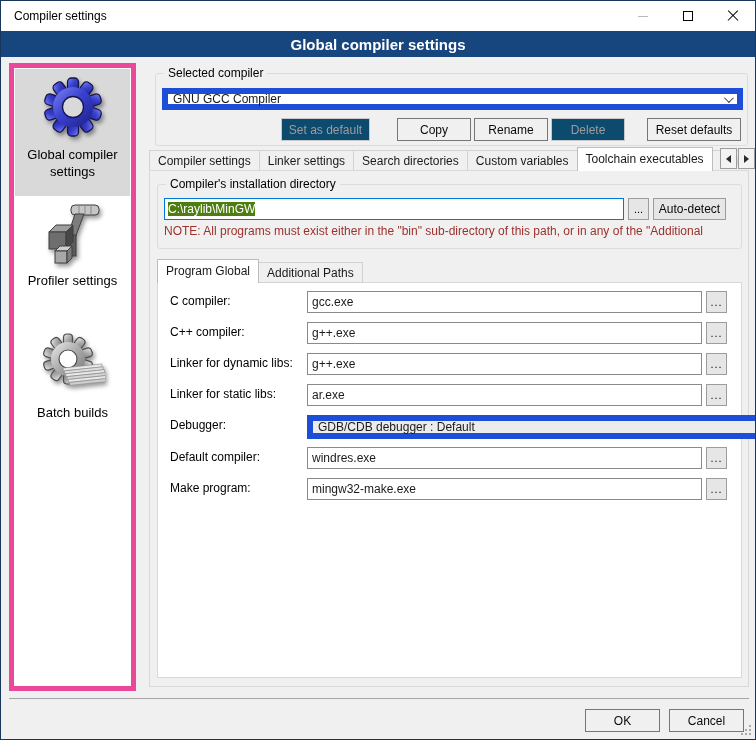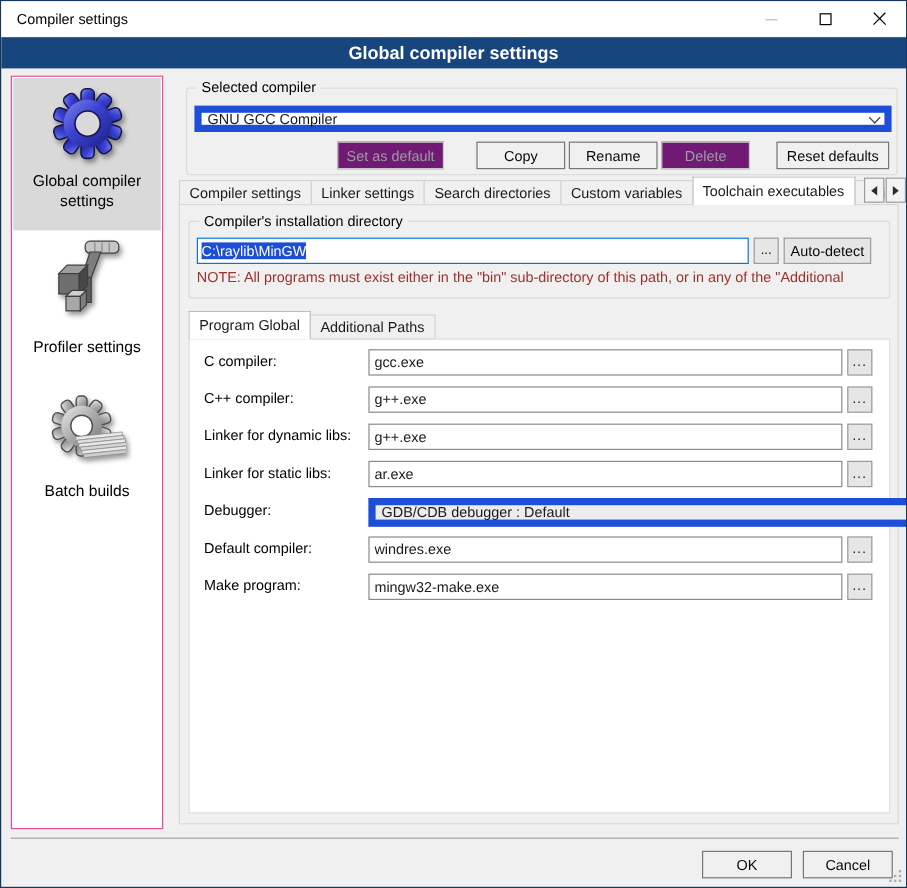--- a/index.html
+++ b/index.html
@@ -23,21 +23,21 @@
   .close-glyph::before { transform:rotate(45deg); }
   .close-glyph::after  { transform:rotate(-45deg); }
 
   
   .header { position:absolute; left:0; top:30px; width:100%; height:26px; background:#17457e;
             color:#fff; font-weight:bold; font-size:15px; display:flex; align-items:center;
             justify-content:center; }
 
   
   .sidebar { position:absolute; left:8px; top:62px; width:127px; height:628px; background:#fff;
-             border:1px solid #ec4899; }
+             border:5px solid #ec4899; }
   .sb-item { position:absolute; left:1px; right:1px; display:flex; flex-direction:column;
              align-items:center; text-align:center; }
   .sb-item.selected { background:#d9d9d9; }
   .sb-label { font-size:13px; line-height:17px; color:#000; }
   .sb-icon { filter: drop-shadow(2px 3px 2px rgba(0,0,0,0.40)); }
 
   
   .groupbox { position:absolute; border:1px solid #dcdcdc; border-radius:3px; }
   .gb-label { position:absolute; top:-8px; left:8px; background:#f0f0f0; padding:0 4px;
               font-size:12px; color:#000; white-space:nowrap; }
@@ -45,21 +45,21 @@
   .combo { background:#fff; border:6px solid #1d4ed8; display:flex; align-items:center;
            padding:0 6px 0 5px; }
   .combo.gray { background:#ececec; }
   .combo .val { white-space:nowrap; overflow:hidden; }
   .chev { width:7px; height:7px; border-right:1.5px solid #404040; border-bottom:1.5px solid #404040;
           transform:rotate(45deg) translateY(-2px); margin-left:auto; flex:none; }
 
   .btn { font-family:"Liberation Sans",sans-serif; font-size:12px; color:#0a0a0a;
          background:#f0f0f0; border:1px solid #767676; display:flex; align-items:center;
          justify-content:center; cursor:default; }
-  .btn.disabled { background:#701a75; color:#9d9d9d; border-color:#c9c9c9; }
+  .btn.disabled { background:#0c4a6e; color:#9d9d9d; border-color:#c9c9c9; }
   .btn.sm { background:#e6e6e6; border-color:#9c9c9c; }
 
   
   .tabstrip { position:absolute; display:flex; align-items:flex-end; overflow:hidden; }
   .tab { height:21px; line-height:20px; padding:0 8px; background:#f0f0f0;
          border:1px solid #d2d2d2; margin-right:-1px; white-space:nowrap; flex:none; }
   .tab.active { height:24px; line-height:23px; background:#fff; border-color:#bdbdbd;
                 border-bottom:none; position:relative; z-index:4; }
   .tab.clip { width:41px; overflow:hidden; padding-right:0; }
   .tab-arrows { position:absolute; top:147px; left:718px; display:flex; z-index:5; }
@@ -71,21 +71,21 @@
            border-left:5px solid #2b2b2b; }
 
   .outer-page { position:absolute; left:148px; top:169px; width:600px; height:517px;
                 background:#f0f0f0; border:1px solid #d9d9d9; z-index:1; }
   .inner-page { position:absolute; left:156px; top:281px; width:585px; height:396px;
                 background:#ffffff; border:1px solid #d9d9d9; z-index:1; }
 
   
   .textbox { position:absolute; background:#fff; border:1px solid #0078d7; display:flex;
              align-items:center; padding:0 3px; }
-  .textbox .sel { background:#1d4ed8; color:#fff; white-space:nowrap; }
+  .textbox .sel { background:#4d7c0f; color:#fff; white-space:nowrap; }
   .note { position:absolute; color:#9c312c; white-space:nowrap; overflow:hidden; }
 
   
   .frow { position:absolute; left:0; width:100%; height:24px; }
   .frow .flabel { position:absolute; left:12px; top:3px; color:#000; }
   .finput { position:absolute; left:149px; top:0; width:395px; height:22px;
             border:1px solid #8a8a8a; background:#fff; font-family:"Liberation Sans",sans-serif;
             font-size:12px; padding:0 4px; color:#1a1a1a; }
   .fbrowse { position:absolute; left:548px; top:0; width:21px; height:22px; font-size:11px;
              letter-spacing:1px; }
@@ -145,21 +145,21 @@
           <rect x="-5.5" y="-29" width="11" height="13" rx="4" transform="rotate(252)"></rect>
           <rect x="-5.5" y="-29" width="11" height="13" rx="4" transform="rotate(288)"></rect>
           <rect x="-5.5" y="-29" width="11" height="13" rx="4" transform="rotate(324)"></rect>
           <circle r="20" stroke="none"></circle>
           <circle r="10.5" fill="#d9d9d9"></circle>
         </g>
       </svg>
       <span class="sb-label" style="margin-top:7px;"><span>Global compiler</span><br><span>settings</span></span>
     </div>
 
-    <div class="sb-item" style="top:130px; height:110px;gap:12px;">
+    <div class="sb-item" style="top:130px; height:110px;">
       <svg class="sb-icon" width="64" height="64" viewBox="0 0 64 64" style="margin-top:4px;">
         <g stroke="#3f3f3f" stroke-width="1">
           <rect x="30" y="3" width="28" height="10" rx="4" fill="#c6c6c6"></rect>
           <line x1="38" y1="4" x2="38" y2="12" stroke="#8a8a8a"></line>
           <line x1="44" y1="4" x2="44" y2="12" stroke="#8a8a8a"></line>
           <line x1="50" y1="4" x2="50" y2="12" stroke="#8a8a8a"></line>
           <polygon points="34,12 43,12 34,36 26,36" fill="#7d7d7d"></polygon>
           <rect x="24" y="33" width="11" height="21" fill="#5c5c5c"></rect>
           <polygon points="8,30 15,23 32,23 25,30" fill="#9e9e9e"></polygon>
           <rect x="8" y="30" width="17" height="17" fill="#6e6e6e"></rect>

